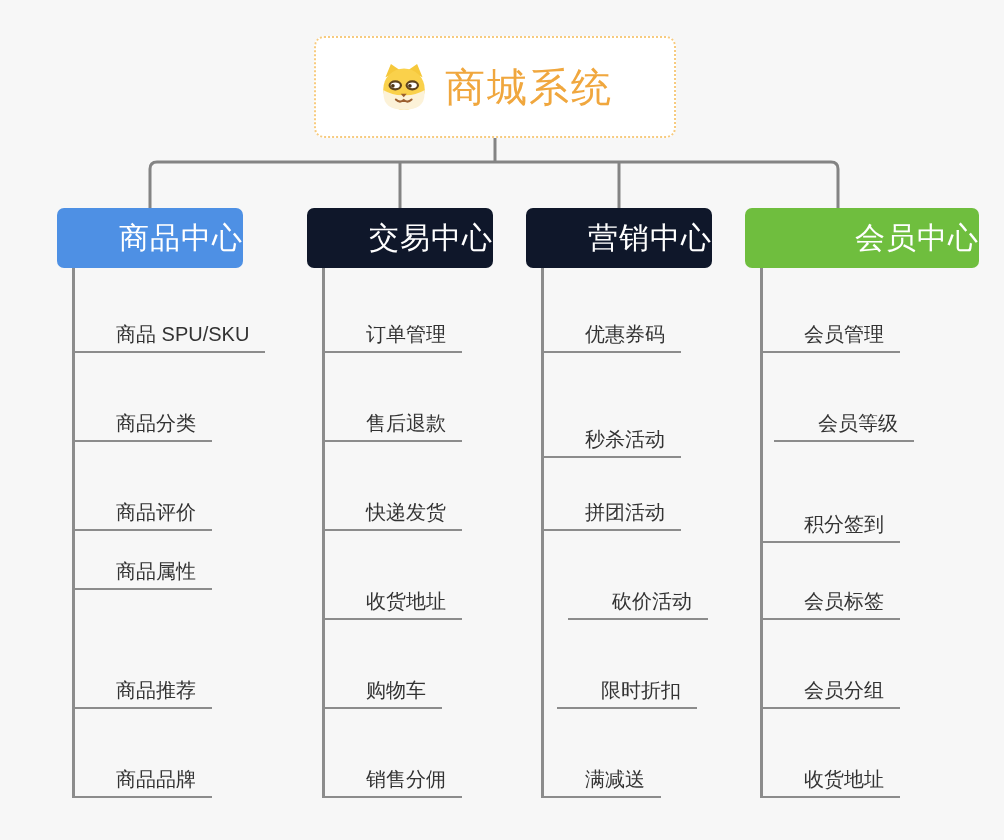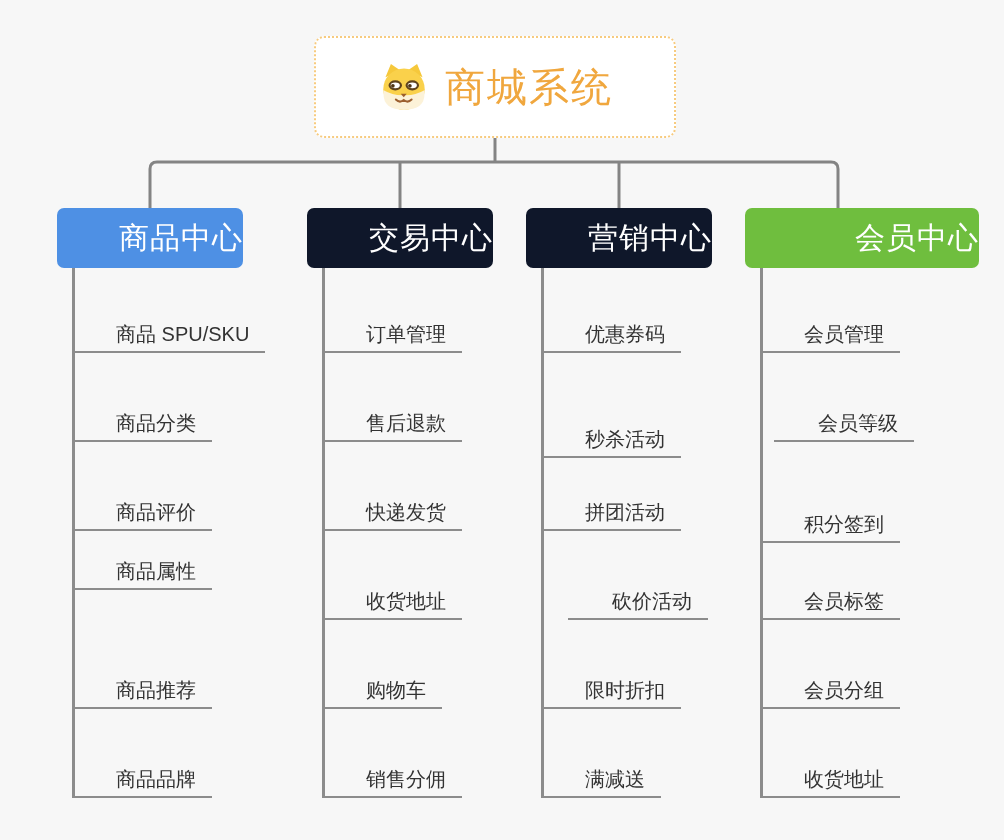--- a/index.html
+++ b/index.html
@@ -127,21 +127,21 @@
   <div>
     <div class="branch-node" style="left: 526px; background: #0f172a;">
       <span>营销中心</span>
     </div>
     <div class="branch-trunk" style="left: 541px;"></div>
     <div>
           <div class="child-node" style="left: 541px; top: 307px;">优惠券码</div>
           <div class="child-node" style="left: 541px; top: 412px;">秒杀活动</div>
           <div class="child-node" style="left: 541px; top: 485px;">拼团活动</div>
           <div class="child-node" style="left: 568px; top: 574px;">砍价活动</div>
-          <div class="child-node" style="left: 541px; top: 663px;">限时折扣</div>
+          <div class="child-node" style="left: 557px; top: 663px;">限时折扣</div>
           <div class="child-node" style="left: 541px; top: 752px; text-align: right;">满减送</div>
         </div>
   </div>
 
   <div>
     <div class="branch-node" style="left: 745px; background: rgb(111, 190, 62); padding-left: 48px;">
       <span>会员中心</span>
     </div>
     <div class="branch-trunk" style="left: 760px;"></div>
     <div>

